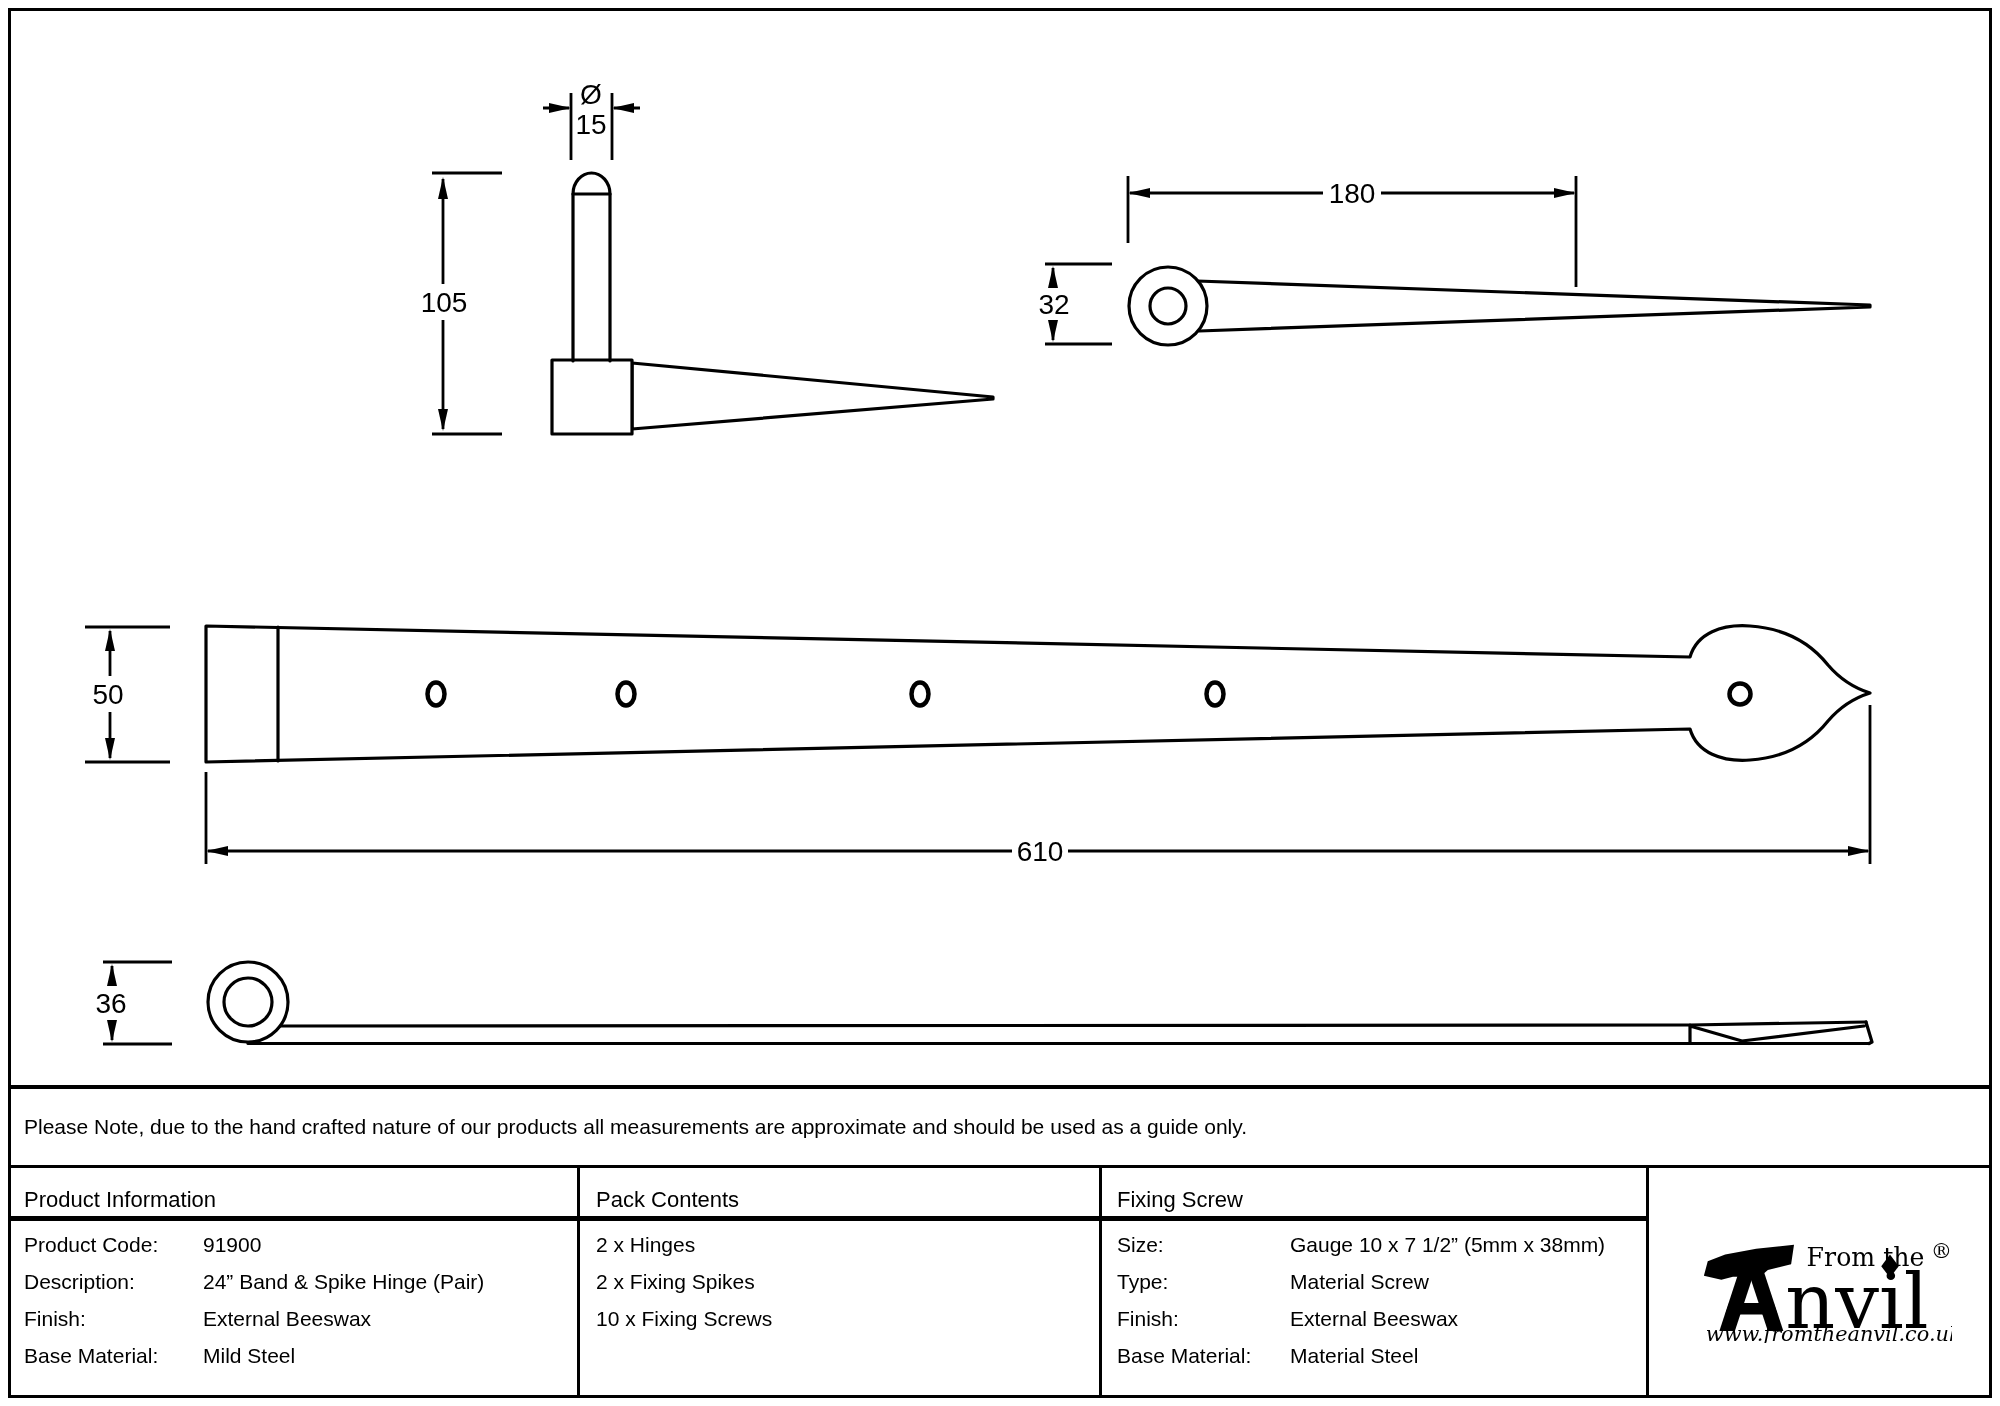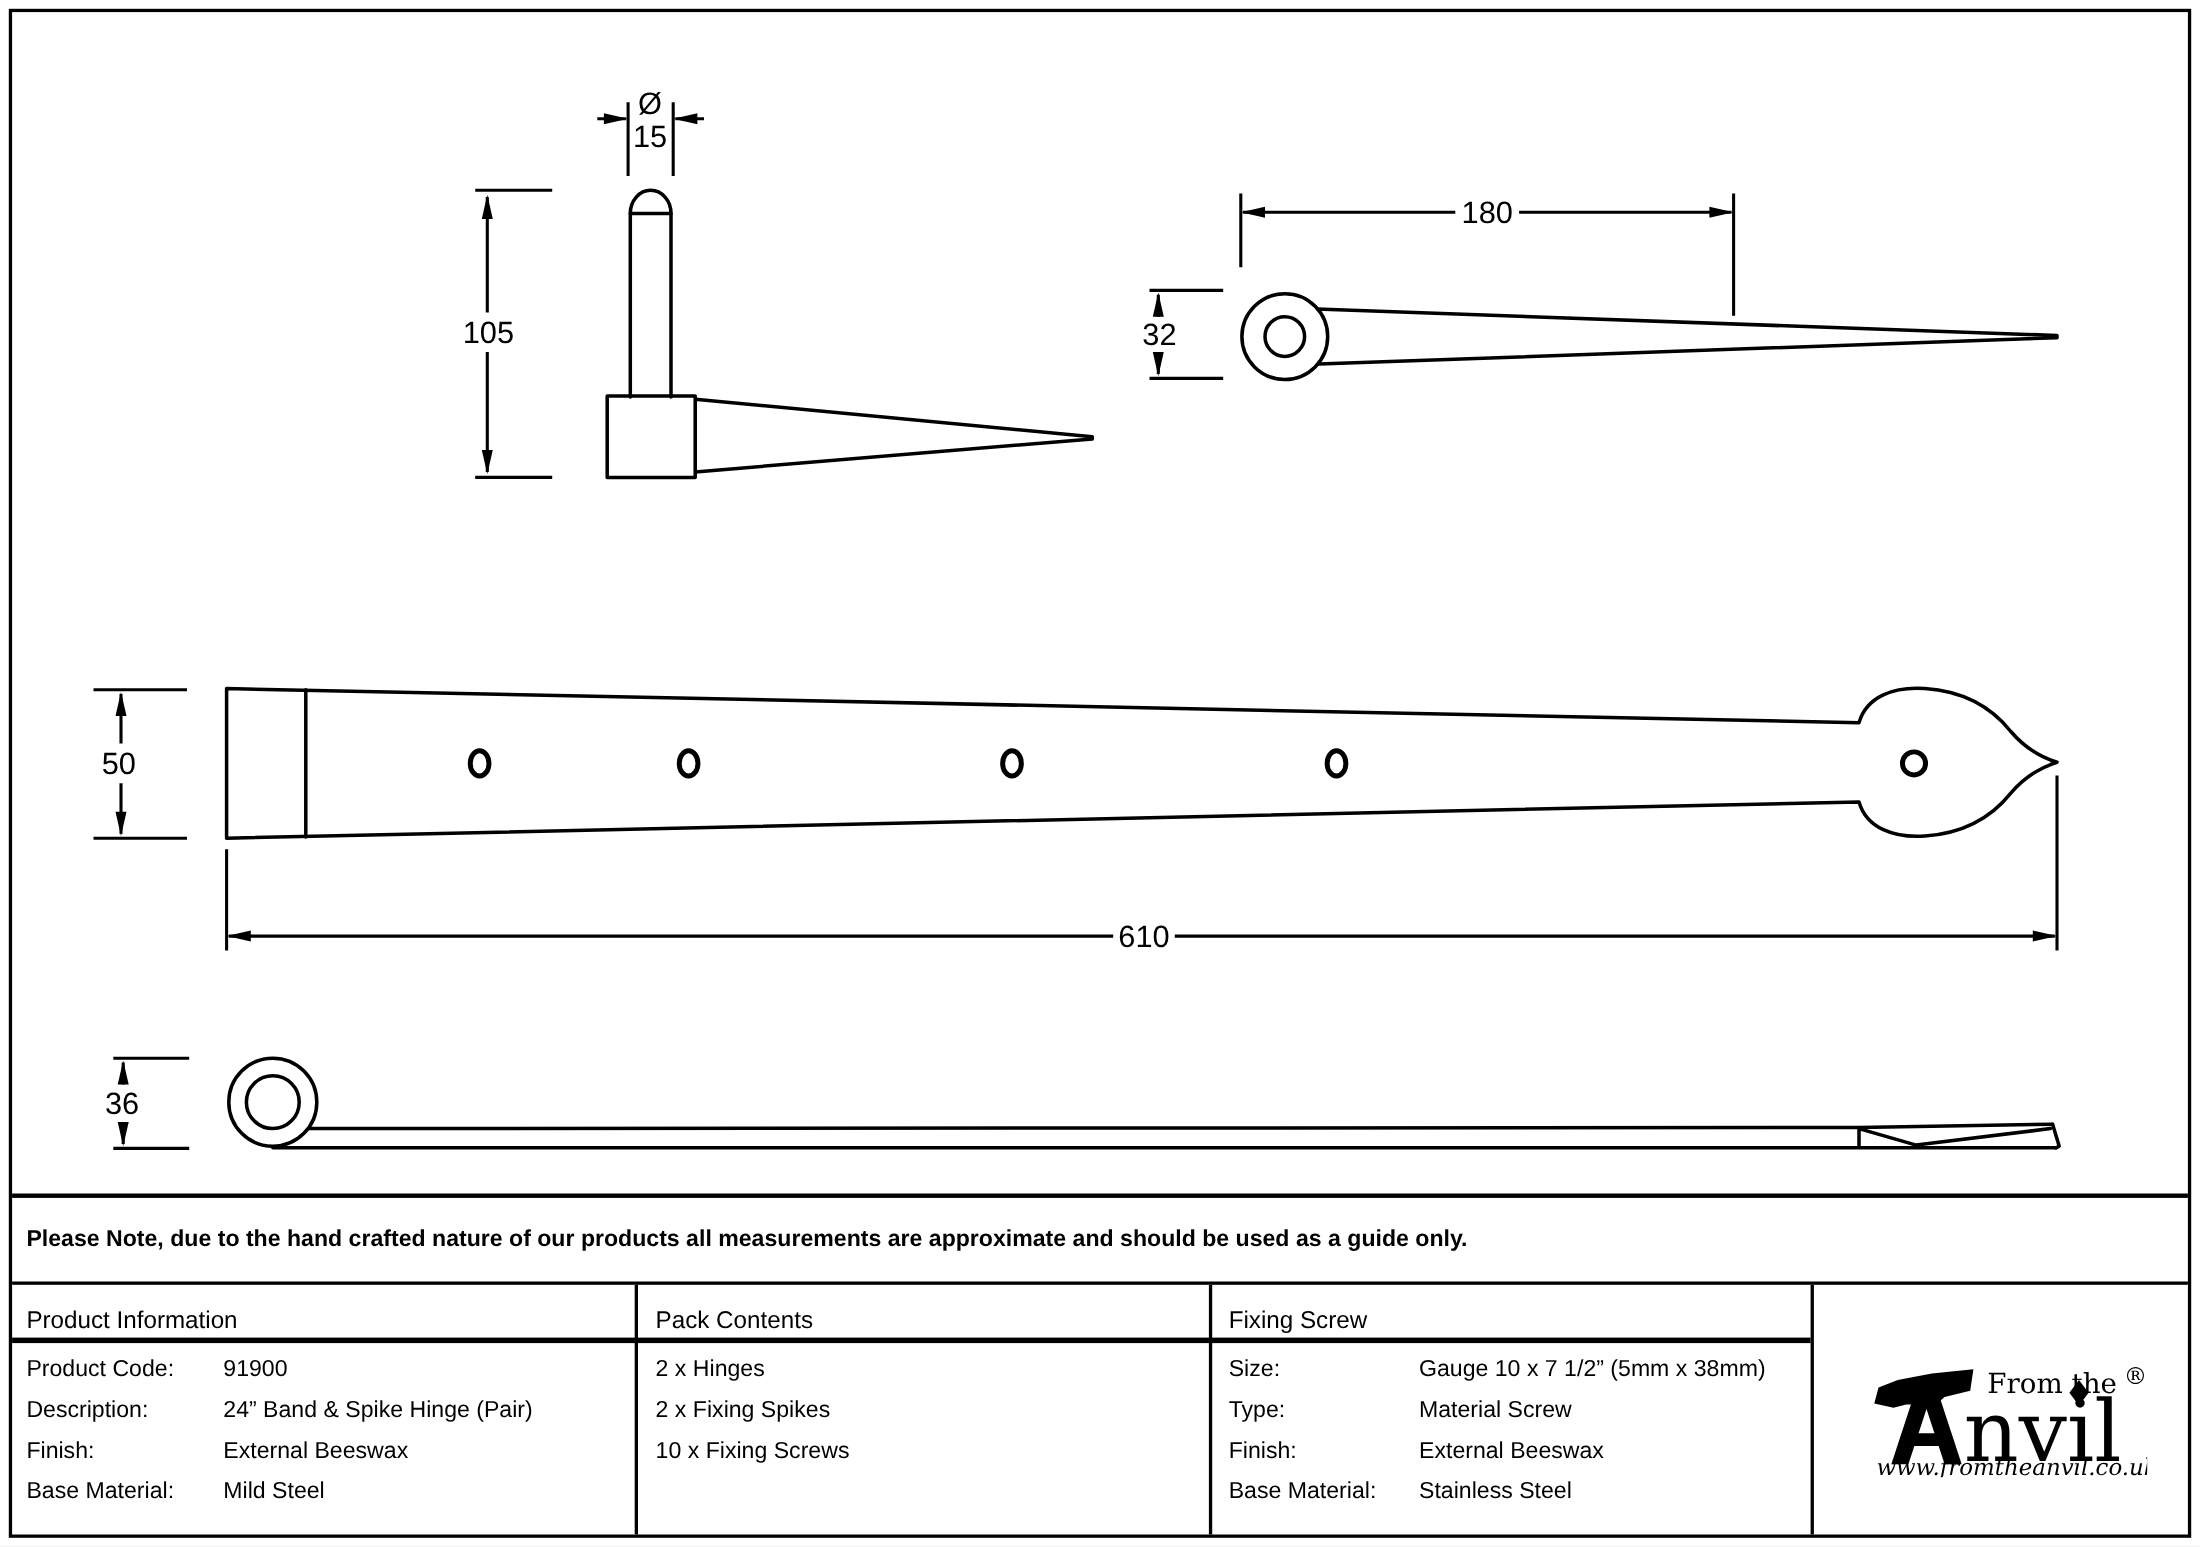--- a/index.html
+++ b/index.html
@@ -23,21 +23,20 @@
   .pline{fill:none;stroke:#000;stroke-width:3.2;stroke-linejoin:round;stroke-linecap:round;}
   .dim{fill:none;stroke:#000;stroke-width:2.8;stroke-linecap:butt;}
   .arrow{fill:#000;stroke:none;}
   .dimtext{font-family:"Liberation Sans",sans-serif;font-size:28px;fill:#000;text-anchor:middle;}
   .hline{position:absolute;background:#000;}
   .vline{position:absolute;background:#000;}
   .note-row{
     position:absolute;left:24px;top:1089px;height:76px;right:24px;
     display:flex;align-items:center;
     font-size:21px;
-    font-weight:bold;
   }
   .hdr{
     position:absolute;top:1168px;height:64px;
     display:flex;align-items:center;
     font-size:22px;
   }
   .cellbody{position:absolute;top:1226px;font-size:21px;line-height:37px;}
   .kv{display:flex;align-items:flex-end;}
   .kv .k{display:inline-block;}
   .pi .k{width:179px;}
@@ -201,21 +200,21 @@
     <div class="kv">
       <span class="k">Type:</span>
       <span class="v">Material Screw</span>
     </div>
     <div class="kv">
       <span class="k">Finish:</span>
       <span class="v">External Beeswax</span>
     </div>
     <div class="kv">
       <span class="k">Base Material:</span>
-      <span class="v">Stainless Steel</span>
+      <span class="v">Material Steel</span>
     </div>
   </div>
 
   <div class="logo-wrap">
     <svg width="252" height="112" viewBox="0 0 260 115">
 
       <polygon fill="#000" points="4,46 8,31 26,24 58,18 97,14 94,34 70,40 62,47 34,47 22,50"></polygon>
 
       <polygon fill="#000" points="40,42 56,42 36,103 20,103"></polygon>
       <polygon fill="#000" points="50,42 66,42 86,103 70,103"></polygon>

